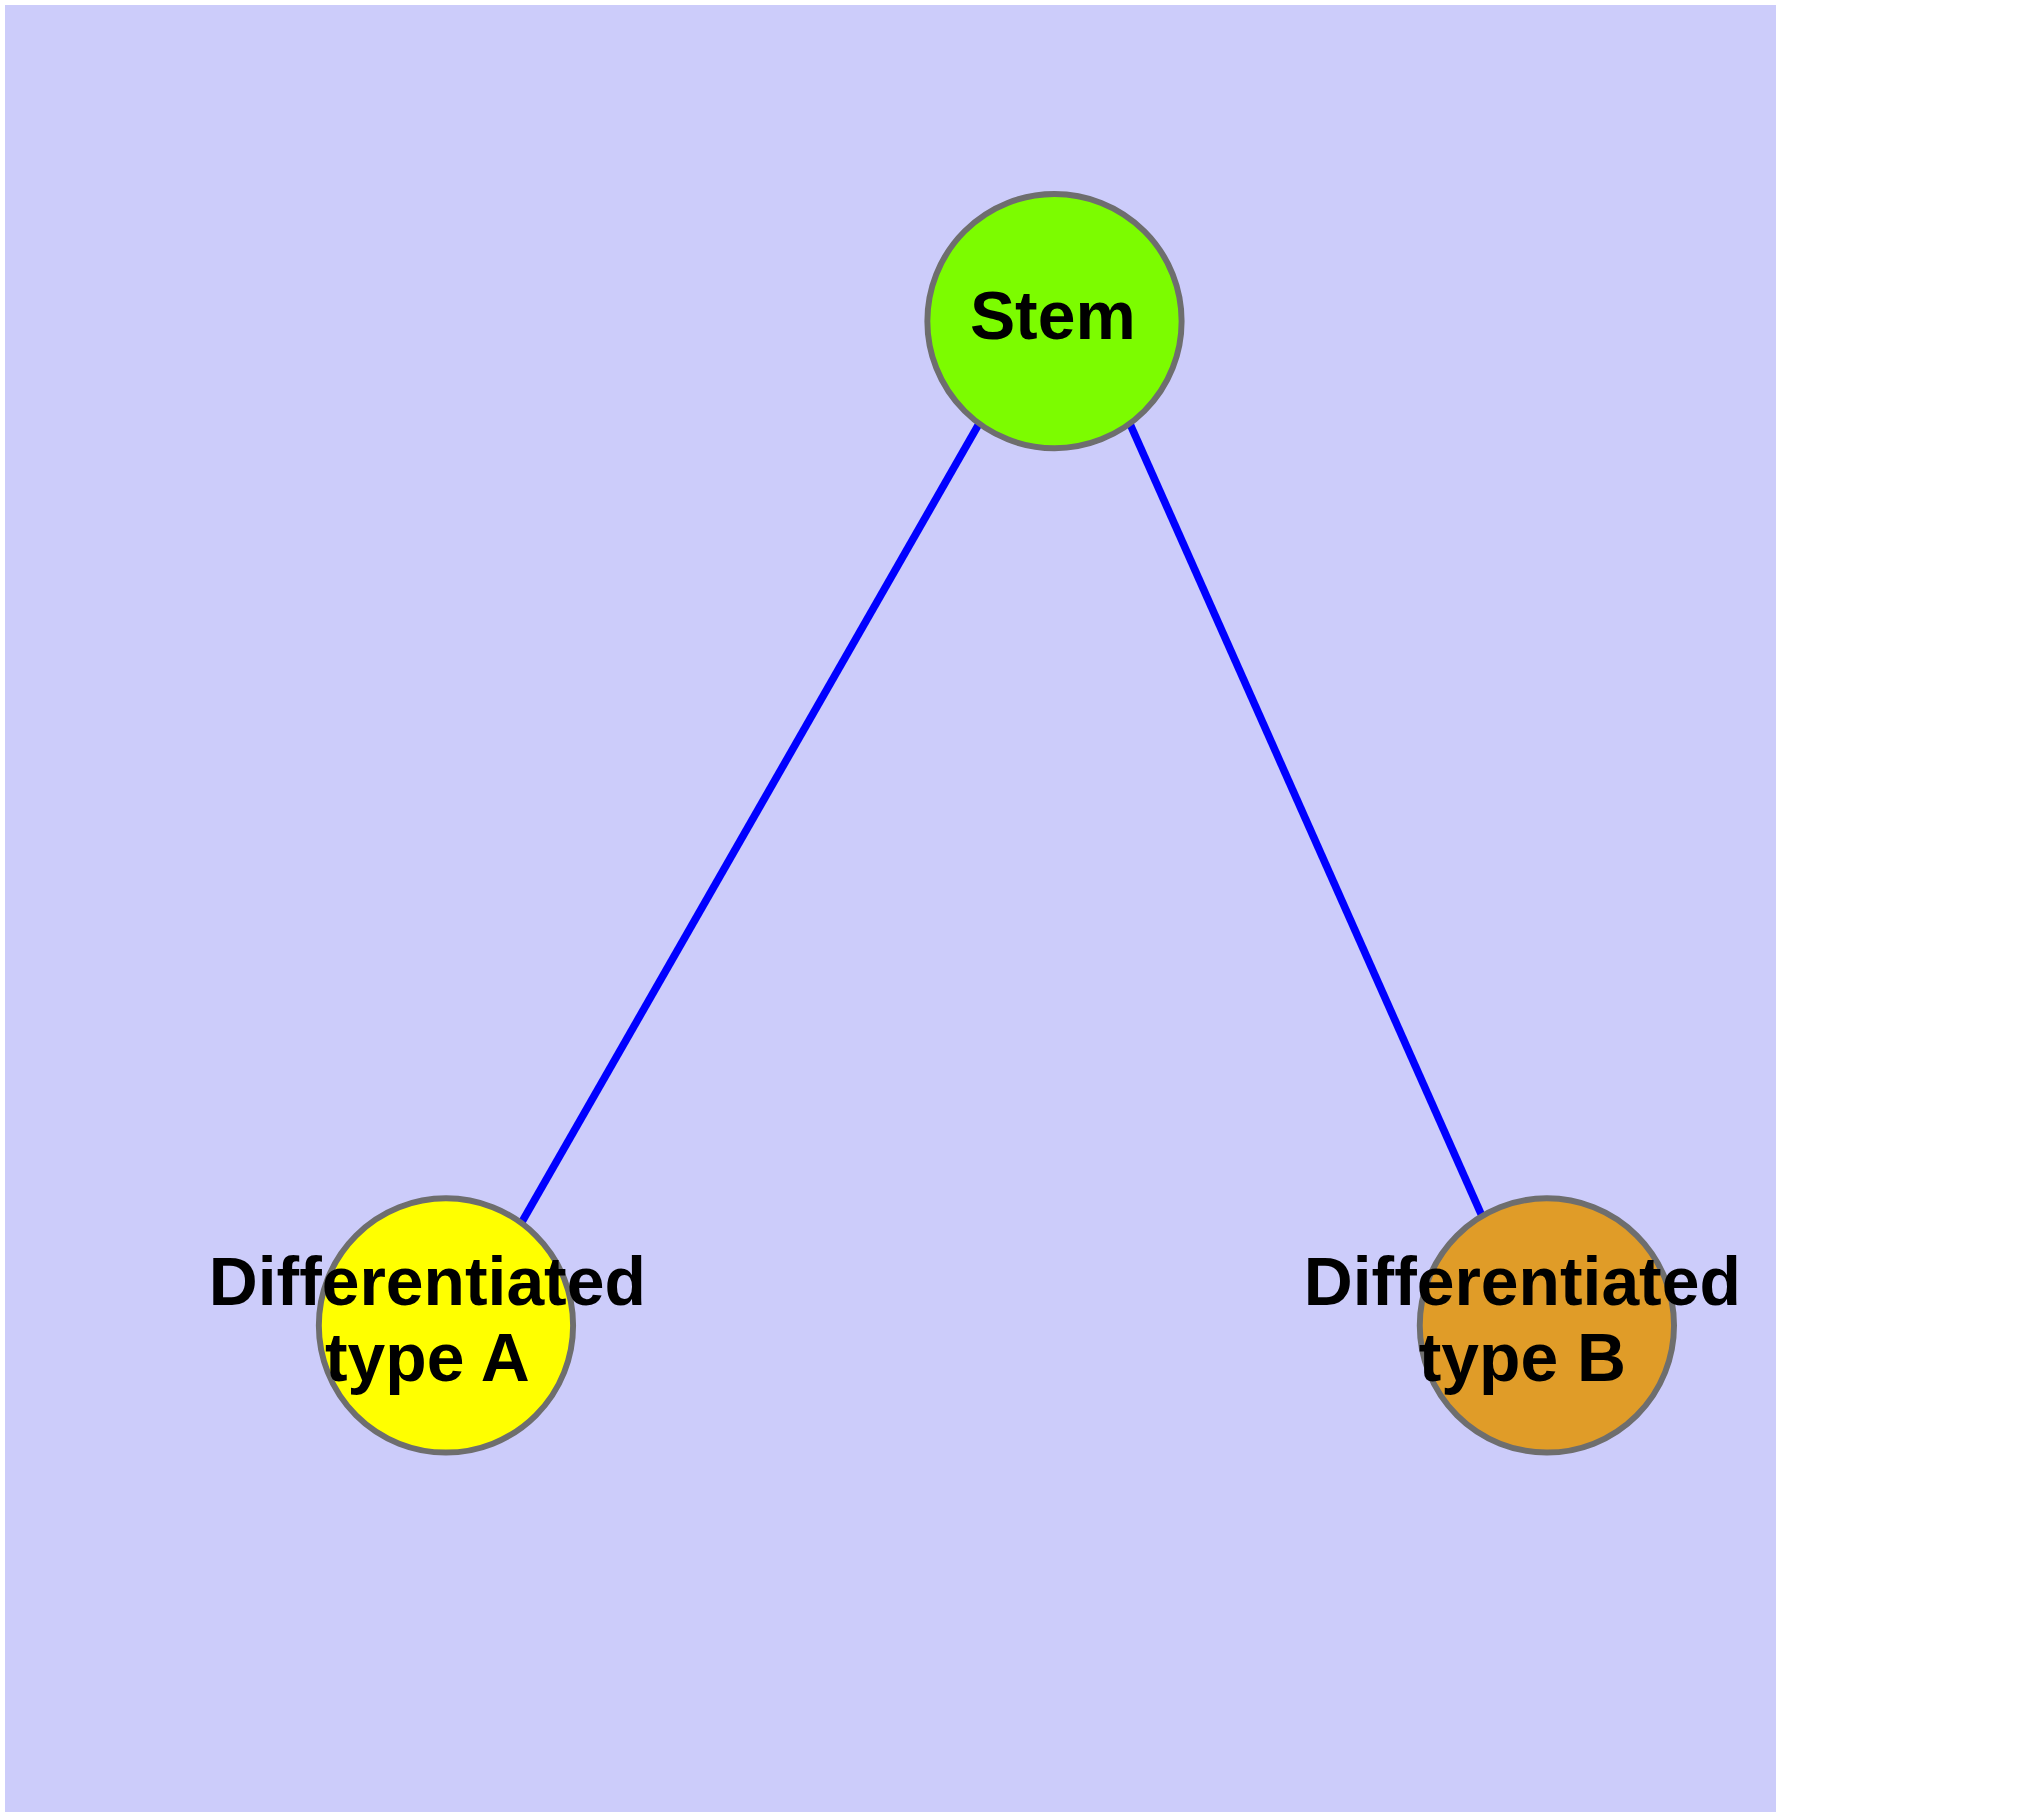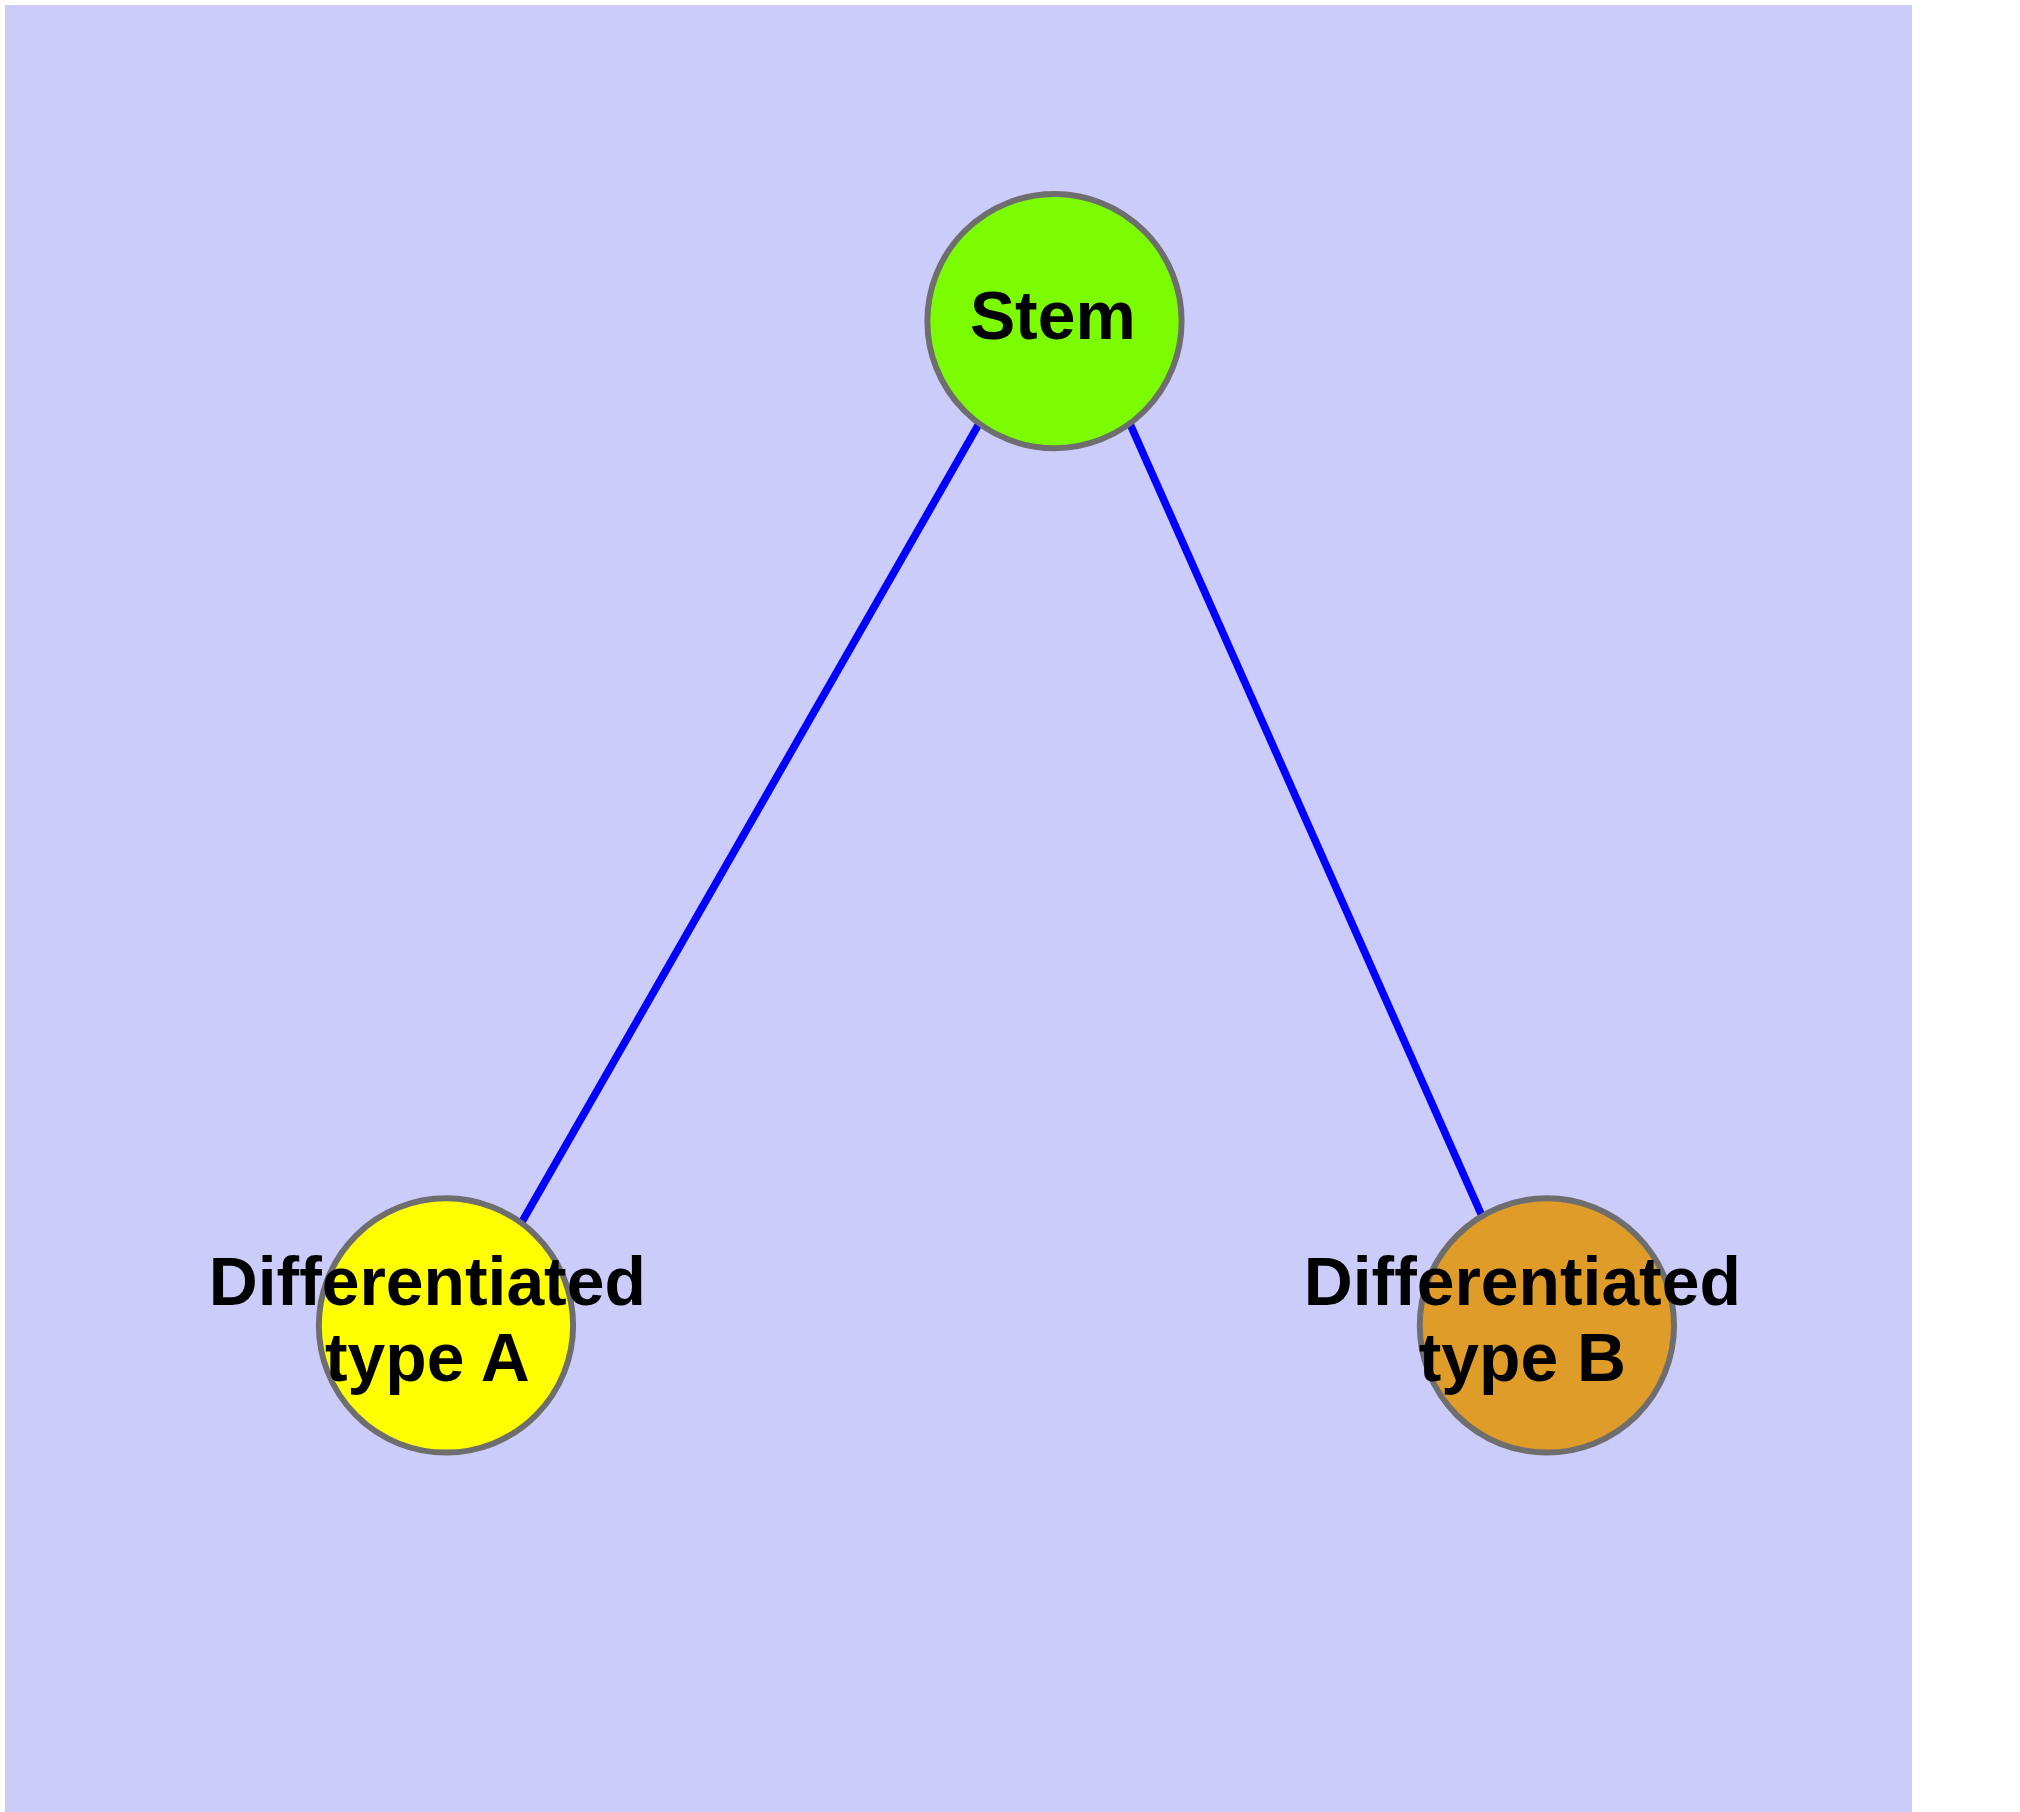--- a/index.html
+++ b/index.html
@@ -9,21 +9,21 @@
     background: #ffffff;
   }
   body {
     width: 2021px;
     height: 1812px;
     overflow: hidden;
     font-family: "Liberation Sans", sans-serif;
   }
   #canvas {
     position: relative;
-    width: 1912px;
+    width: 1776px;
     height: 1812px;
     background: #ccccfa;
     box-sizing: border-box;
     border-top: 5.1px solid #ffffff;
     border-left: 5.1px solid #ffffff;
   }
   #graph-svg {
     position: absolute;
     top: 0;
     left: 0;

